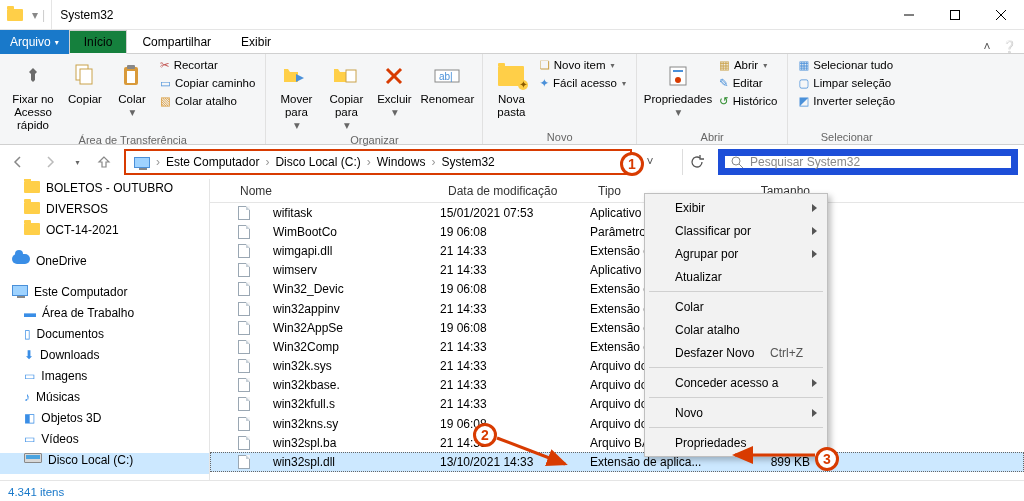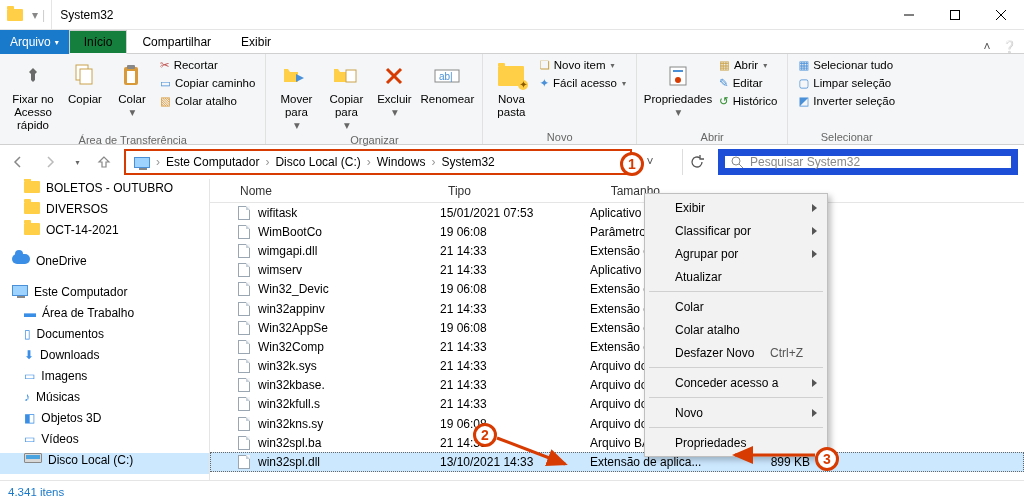--- a/index.html
+++ b/index.html
@@ -42,21 +42,21 @@
   
   .main{display:flex;height:301px;position:relative}
   .nav{width:210px;border-right:1px solid #e5e5e5;overflow:hidden;padding-top:2px}
   .node{display:flex;align-items:flex-start;gap:6px;height:21px;padding-left:24px;font-size:12px}
   .node.sel{background:#cce8ff}
   .content{flex:1;position:relative}
   .cols{display:flex;height:24px;align-items:center;border-bottom:1px solid #e5e5e5;color:#333;font-size:12px}
   .cols div{padding-left:8px}
   .c-n{width:230px}.c-d{width:150px}.c-t{width:140px}.c-s{width:100px;text-align:right;padding-right:20px}
   .filerow{display:flex;height:19.2px;align-items:center;font-size:12px}
-  .filerow .c-n{display:flex;align-items:center;gap:8px;padding-left:28px}
+  .filerow .c-n{display:flex;align-items:center;gap:23px;padding-left:28px}
   .filerow.sel{background:#cce8ff}
   .filerow.sel.focus{outline:1px dotted #666;outline-offset:-1px}
   
   .ctx{position:absolute;left:434px;top:14px;width:184px;background:#f2f2f2;border:1px solid #bfbfbf;box-shadow:3px 3px 6px rgba(0,0,0,.25);padding:2px;z-index:50}
   .ctx .mi{height:23px;display:flex;align-items:center;padding:0 24px 0 28px;font-size:12px;position:relative}
   .ctx .mi.sub::after{content:"";position:absolute;right:8px;top:50%;transform:translateY(-50%);border-left:5px solid #555;border-top:4px solid transparent;border-bottom:4px solid transparent}
   .ctx .mi .sc{position:absolute;right:22px;color:#555}
   .ctx hr{border:none;border-top:1px solid #d0d0d0;margin:3px 2px}
   
   .status{height:22px;border-top:1px solid #e5e5e5;display:flex;align-items:center;padding:0 8px;font-size:11.5px;color:#1979ca}
@@ -399,20 +399,21 @@
       </div>
     <div class="node sel">
         <div class="drive-ic"></div>
         <span>Disco Local (C:)</span>
       </div>
   </div>
 
   <div class="content">
     <div class="cols">
       <div class="c-n" style="padding-left:30px">Nome</div>
+      <div class="c-d">Data de modificação</div>
       <div class="c-t">Tipo</div>
       <div class="c-s">Tamanho</div>
     </div>
     <div id="files">
         <div class="filerow">
           <div class="c-n">
             <div class="file-ic"></div>
             <span>wifitask</span>
           </div>
           <div class="c-d">15/01/2021 07:53</div>

